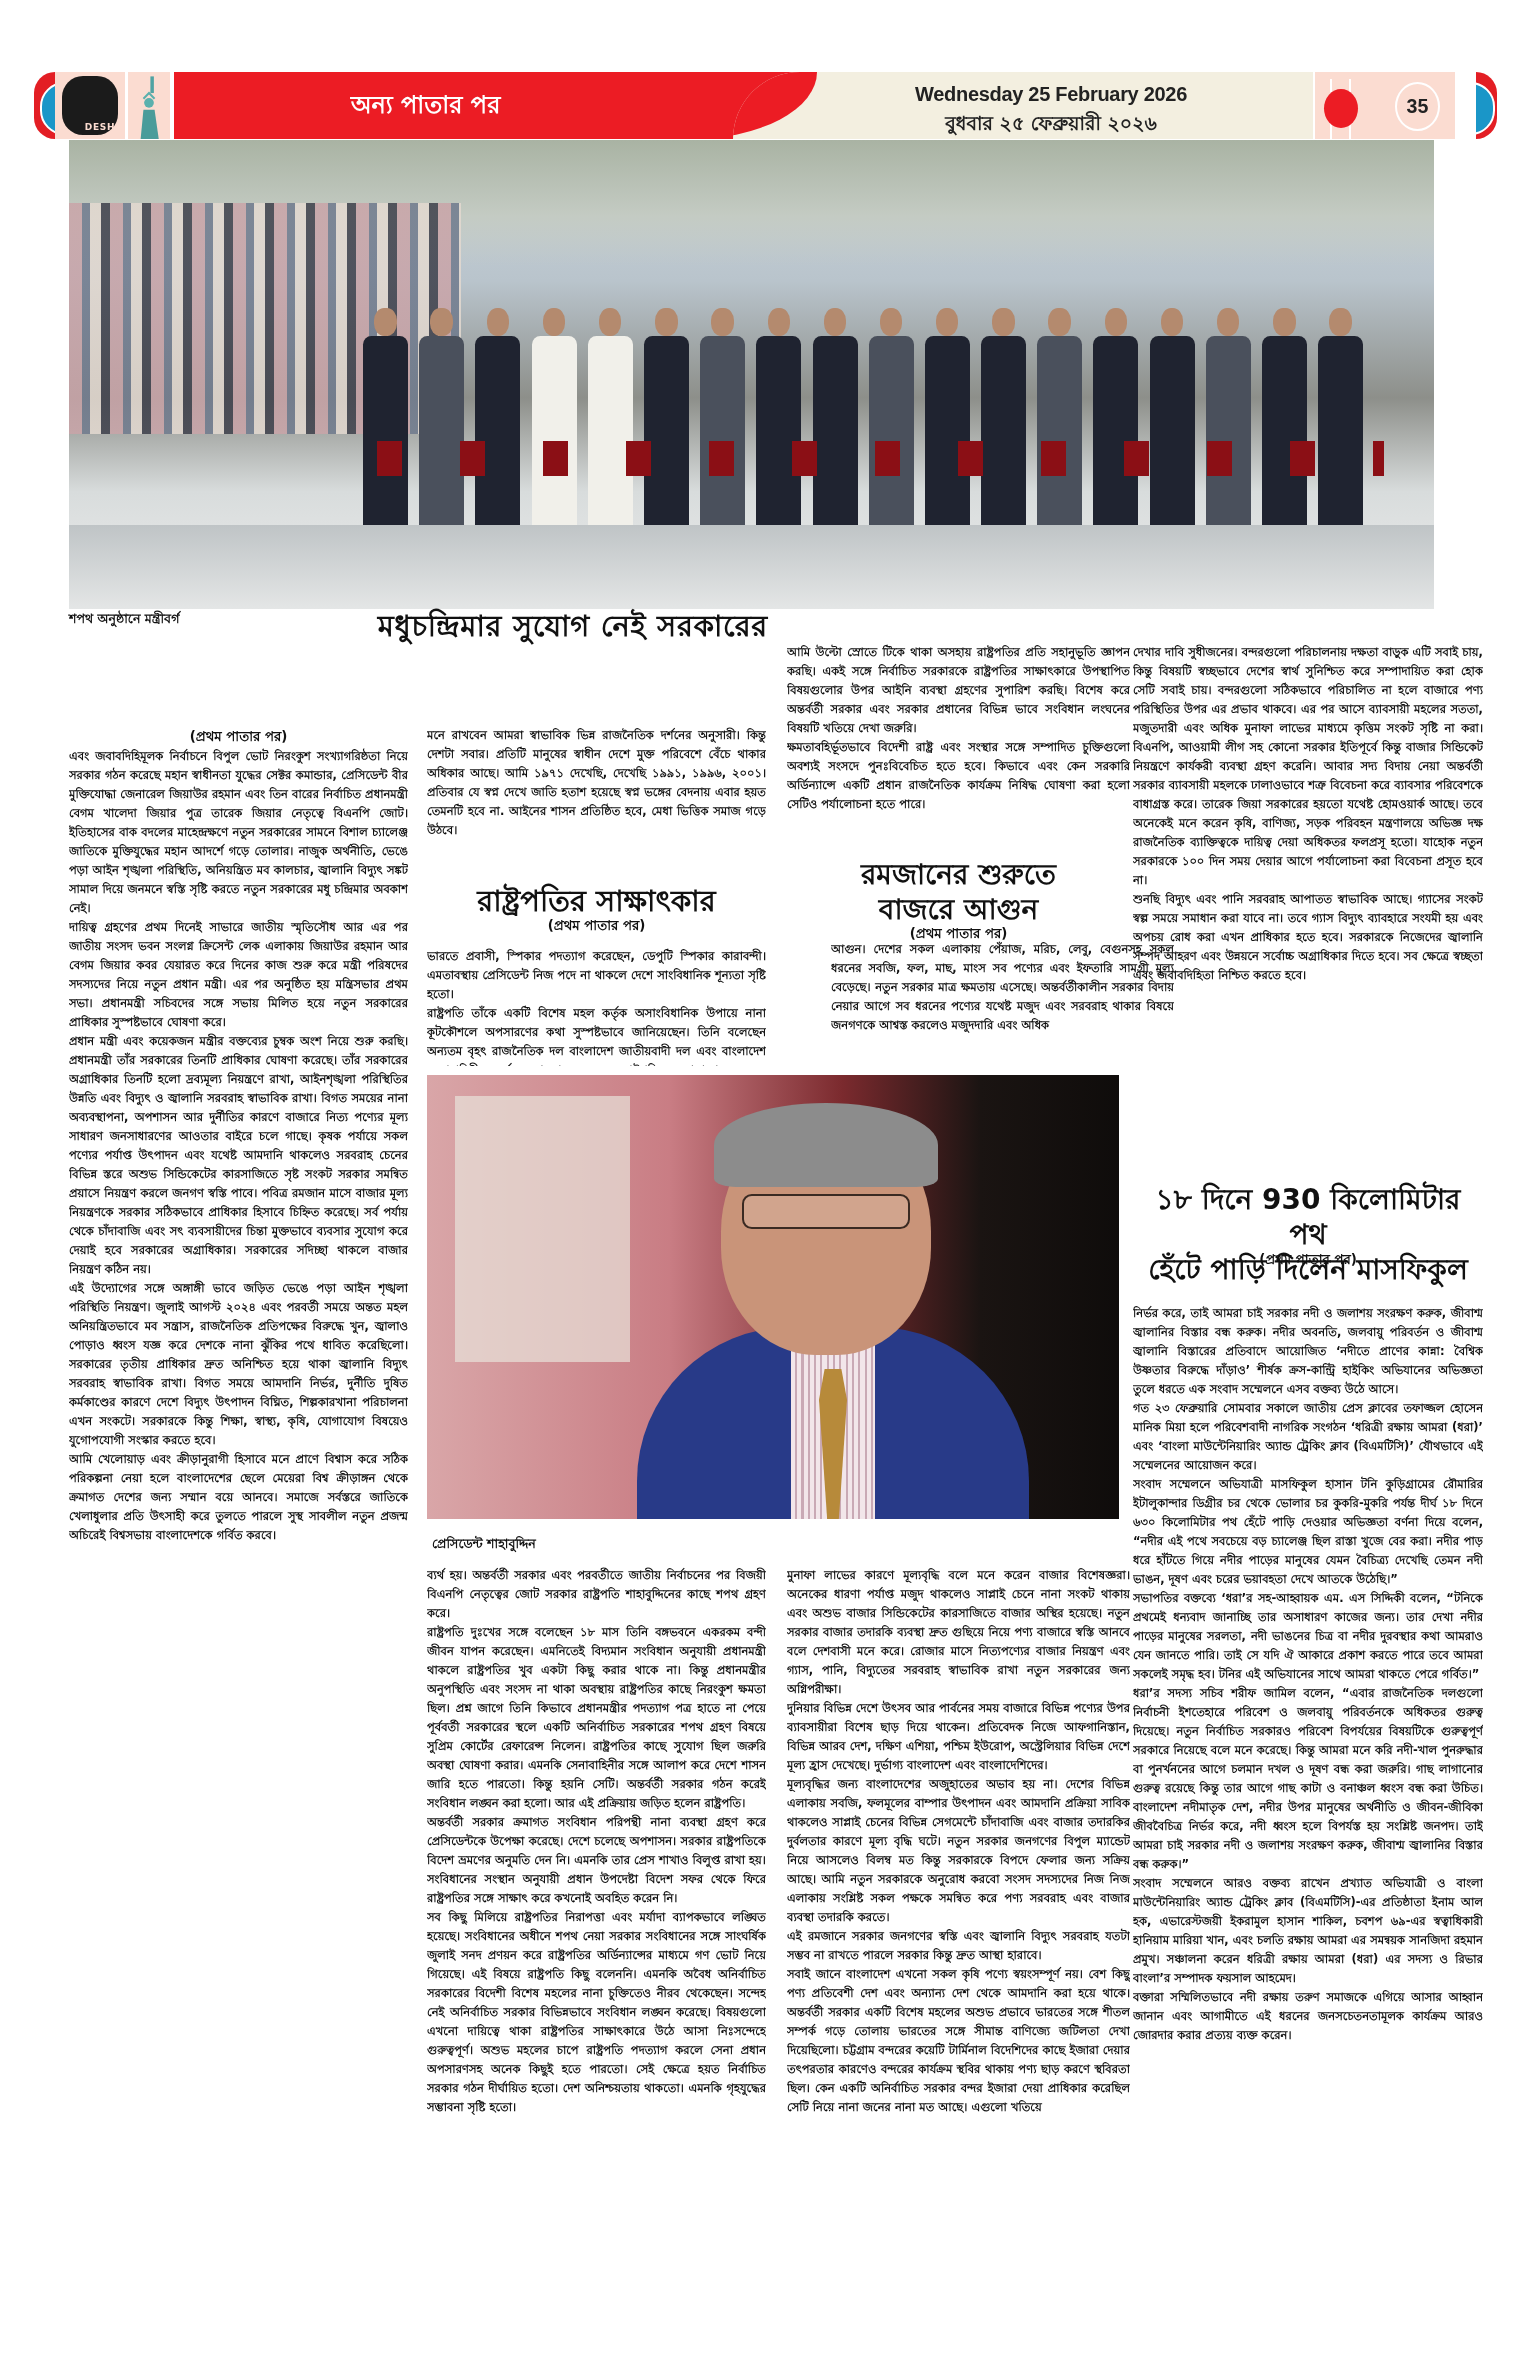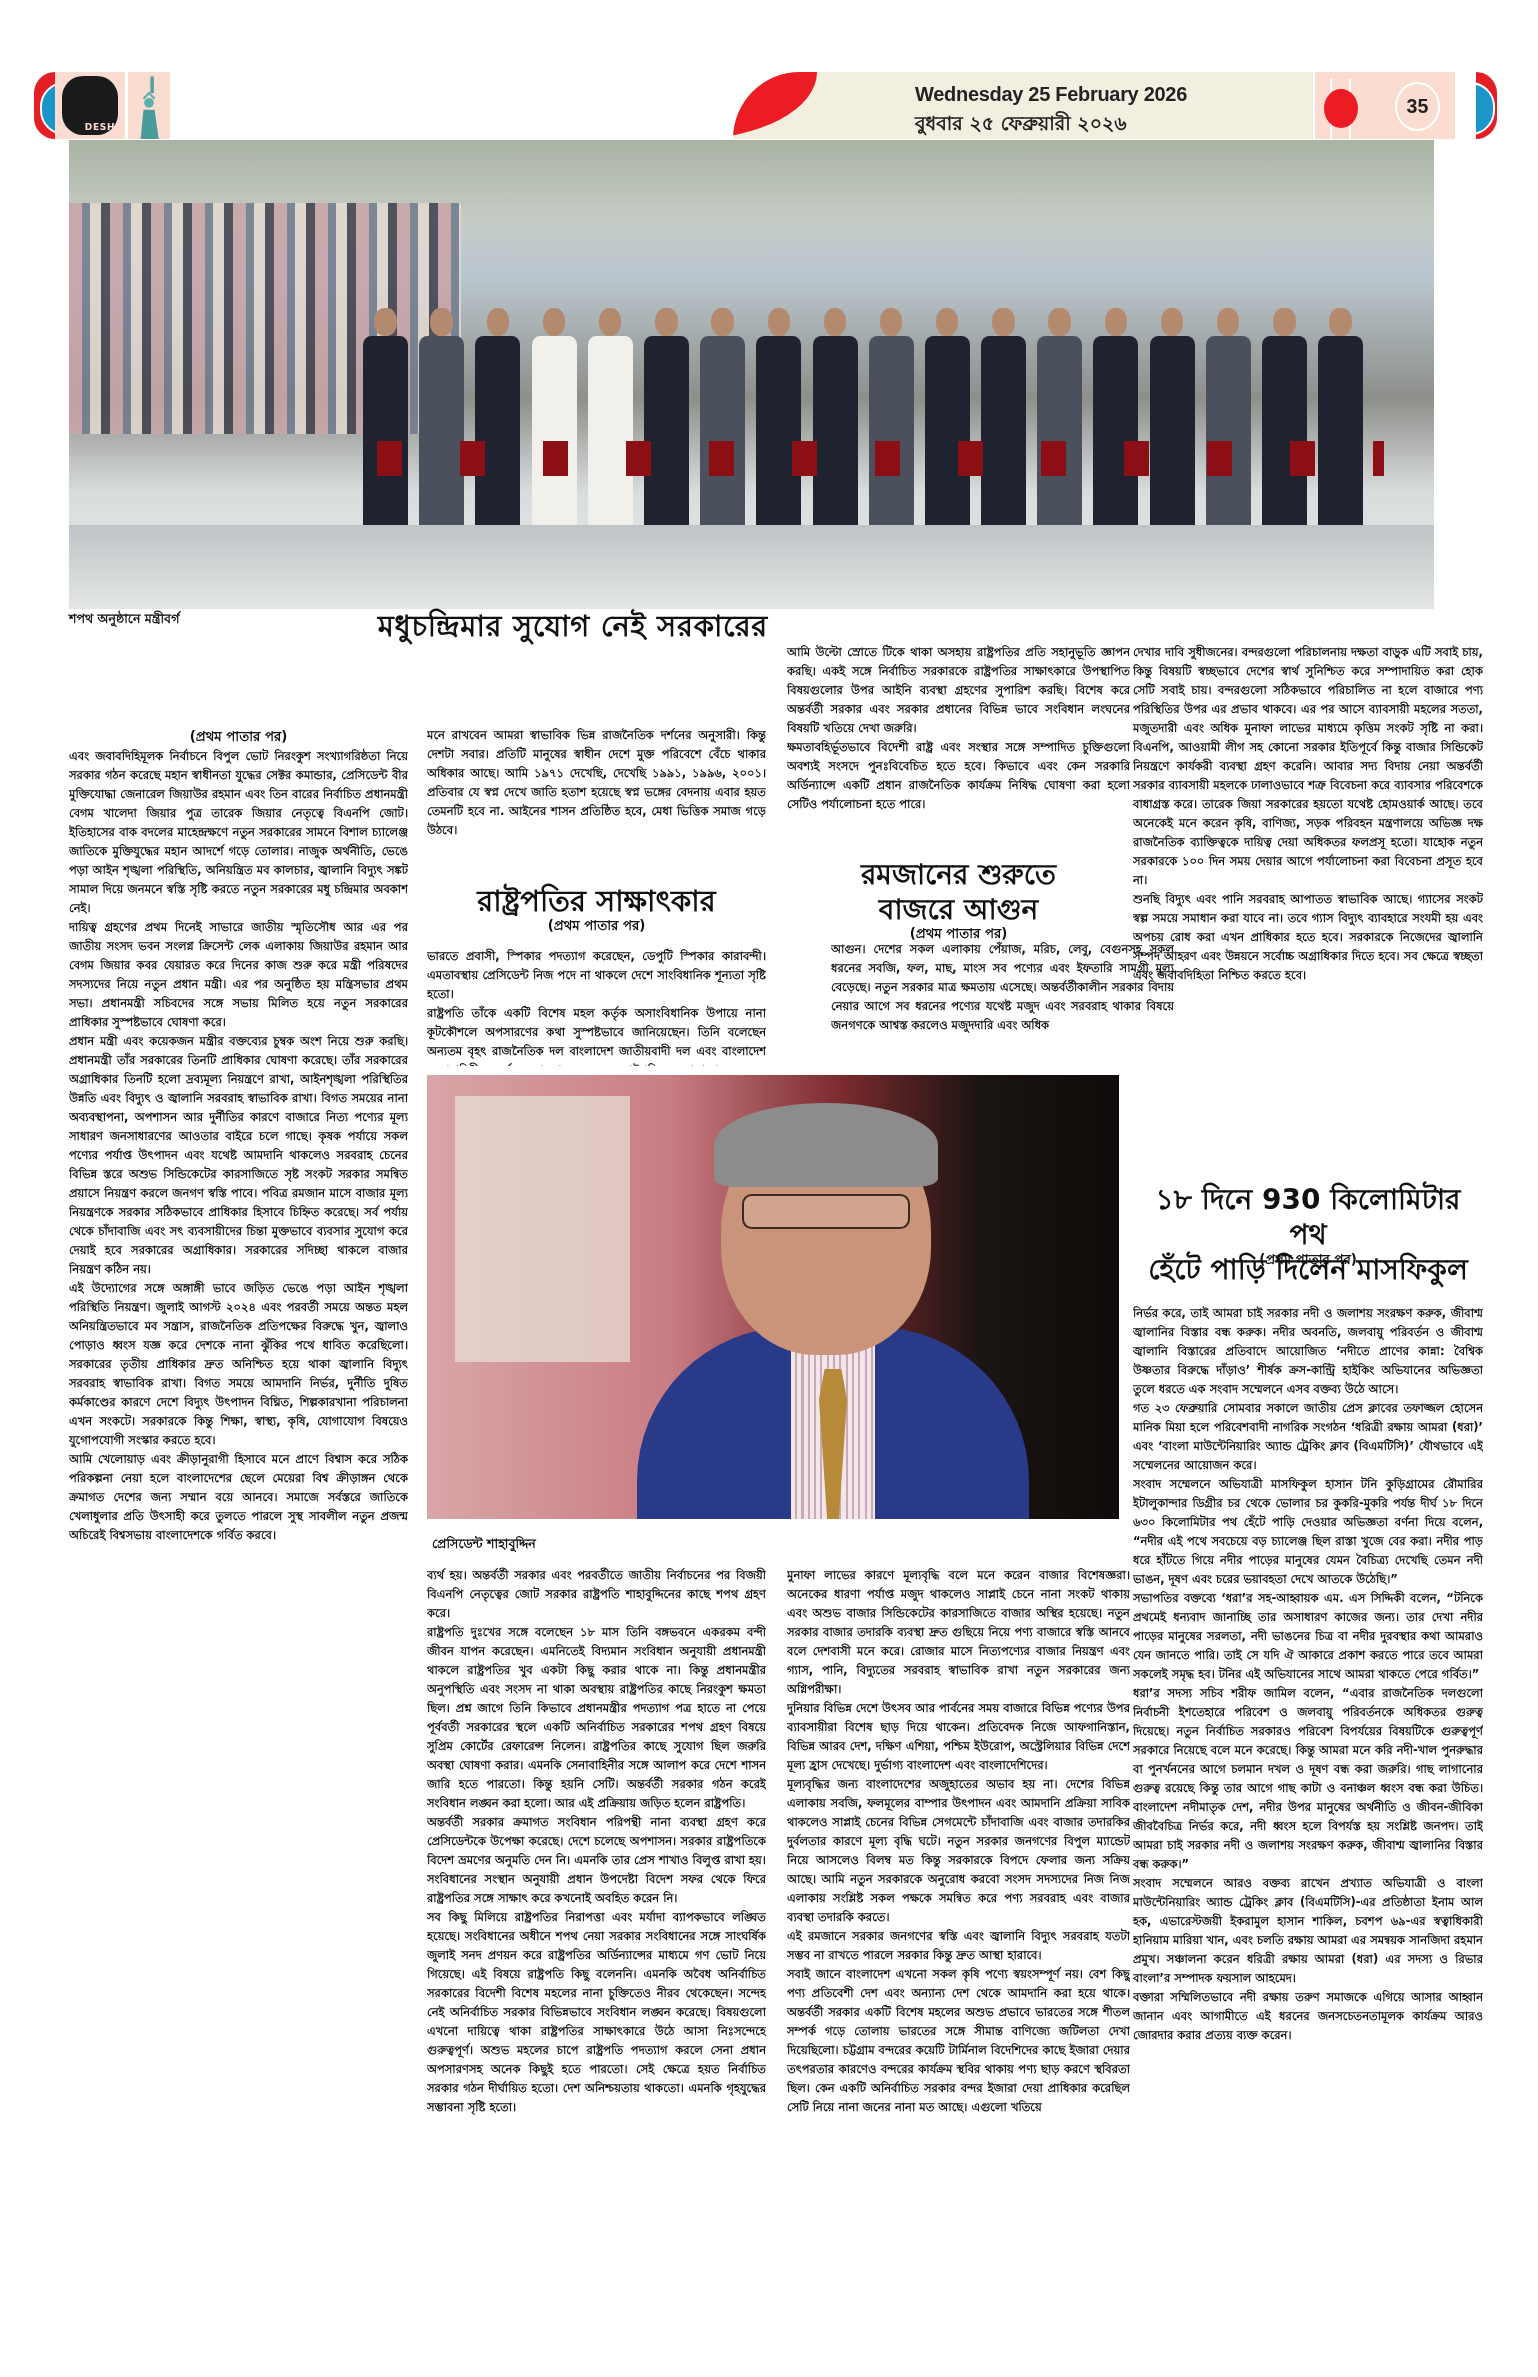--- a/index.html
+++ b/index.html
@@ -11,21 +11,21 @@
   .mh-cap-left { position: absolute; left: 0; top: 2.1px; width: 21px; height: 67px; border-radius: 34px 0 0 34px; background: #e31e24; overflow: hidden; }
   .mh-cap-left::after { content: ""; position: absolute; left: 5.6px; top: 9.8px; width: 28px; height: 49px; border-radius: 24.5px 0 0 24.5px; background: #1a96c8; border: 2.8px solid #fff; }
   .mh-logo { position: absolute; left: 21px; top: 2.1px; width: 70px; height: 67px; background: #fbdcd1; display: flex; align-items: center; justify-content: center; }
   .mh-logo .logo-box { width: 56px; height: 59px; background: #1b1b1b; color: #fbdcd1; font-family: "DejaVu Sans", sans-serif; font-weight: bold; font-size: 9px; display: flex; align-items: flex-end; justify-content: flex-end; padding: 2.8px; letter-spacing: 0.7px; border-radius: 21px; }
   .mh-statue { position: absolute; left: 94px; top: 2.1px; width: 42px; height: 67px; background: #fbdcd1; display: flex; align-items: flex-end; justify-content: center; overflow: hidden; }
   .mh-statue svg { display: block; }
   .mh-banner { position: absolute; left: 140px; top: 2.1px; width: 734px; height: 67px; background: #ec1c24; border-radius: 0 0 0 0; }
   .mh-banner .label { position: absolute; left: 0; width: 503px; top: 0; height: 67px; display: flex; align-items: center; justify-content: center; color: #fff; font-weight: bold; font-size: 24px; }
   .mh-date { position: absolute; left: 699px; top: 2.1px; width: 580px; height: 67px; background: #f3efe0; border-radius: 154px 0 0 0; overflow: hidden; }
   .mh-date .red-swoosh { position: absolute; left: -42px; top: 0; width: 126px; height: 67px; background: #ec1c24; border-radius: 0 0 100% 0; }
-  .mh-date .lines { position: absolute; right: 126px; top: 11.2px; text-align: left; margin-left: 44px; }
+  .mh-date .lines { position: absolute; right: 126px; top: 11.2px; text-align: center; margin-left: 44px; }
   .mh-date .en { font-family: "Liberation Sans", sans-serif; font-weight: bold; font-size: 20px; color: #222; letter-spacing: -0.3px; }
   .mh-date .bn { font-weight: bold; font-size: 19px; color: #222; margin-top: 2.8px; }
   .mh-page { position: absolute; left: 1281px; top: 2.1px; width: 140px; height: 67px; background: #fbdcd1; }
   .mh-page .flag { position: absolute; left: 15.4px; top: 7px; width: 21px; height: 60px; border-left: 2.1px solid #fff; border-right: 2.1px solid #fff; }
   .mh-page .flag .disc { position: absolute; left: -8.4px; top: 9.8px; width: 34px; height: 39px; border-radius: 50%; background: #ec1c24; }
   .mh-page .num { position: absolute; left: 80px; top: 9.8px; width: 45px; height: 49px; border-radius: 50%; border: 2.1px solid #fff; font-family: "Liberation Sans", sans-serif; font-weight: bold; font-size: 19.6px; display: flex; align-items: center; justify-content: center; color: #222; }
   .mh-cap-right { position: absolute; left: 1442px; top: 2.1px; width: 21px; height: 67px; border-radius: 0 34px 34px 0; background: #e31e24; overflow: hidden; }
   .mh-cap-right::after { content: ""; position: absolute; left: -12.6px; top: 9.8px; width: 28px; height: 49px; border-radius: 0 24.5px 24.5px 0; background: #1a96c8; border: 2.8px solid #fff; }
 
   
@@ -90,20 +90,23 @@
     <div class="logo-box">DESH</div>
   </div>
   <div class="mh-statue">
     <svg width="28" height="64" viewBox="0 0 40 92">
       <rect x="22" y="2" width="5" height="24" fill="#4fa3a3"></rect>
       <circle cx="20" cy="40" r="7" fill="#5ab0ad"></circle>
       <path d="M8 92 L12 50 L28 50 L34 92 Z" fill="#4a9c9a"></path>
       <path d="M12 34 L20 26 L28 34" stroke="#5ab0ad" stroke-width="3" fill="none"></path>
     </svg>
   </div>
+  <div class="mh-banner">
+    <div class="label">অন্য পাতার পর</div>
+  </div>
   <div class="mh-date">
     <div class="red-swoosh"></div>
     <div class="lines">
       <div class="en">Wednesday 25 February 2026</div>
       <div class="bn">বুধবার ২৫ ফেব্রুয়ারী ২০২৬</div>
     </div>
   </div>
   <div class="mh-page">
     <div class="flag">
         <div class="disc"></div>

